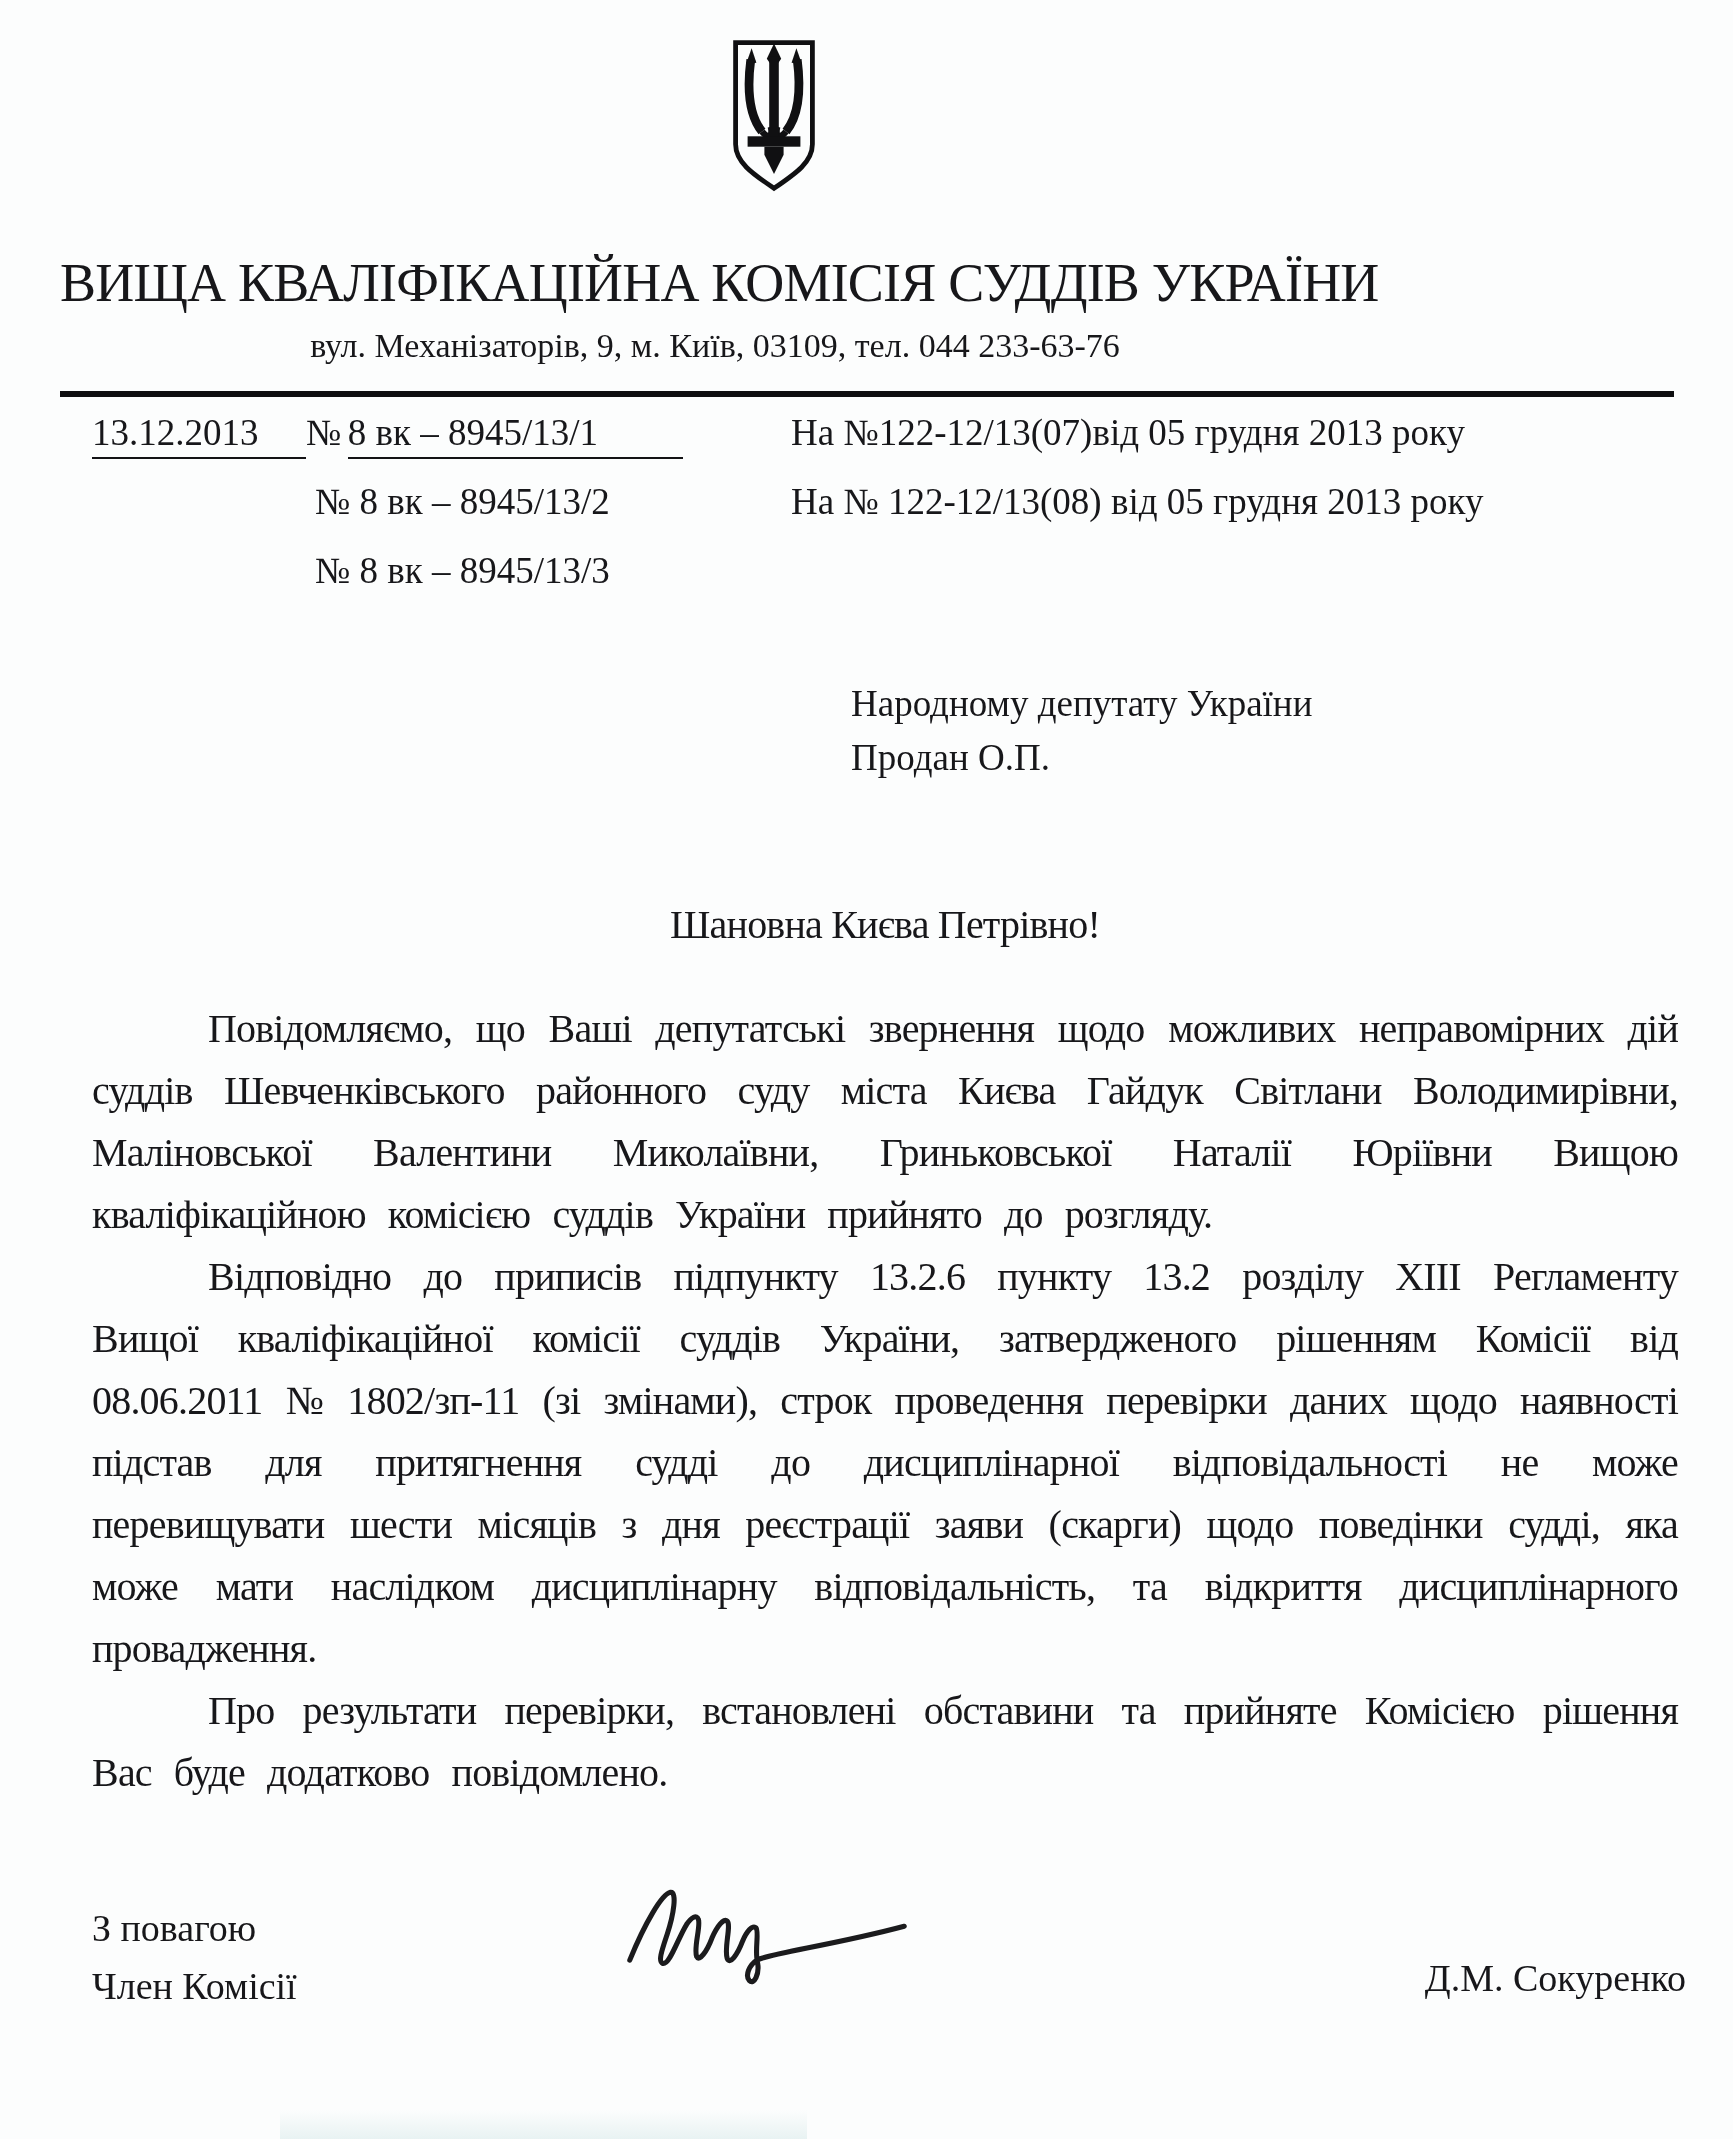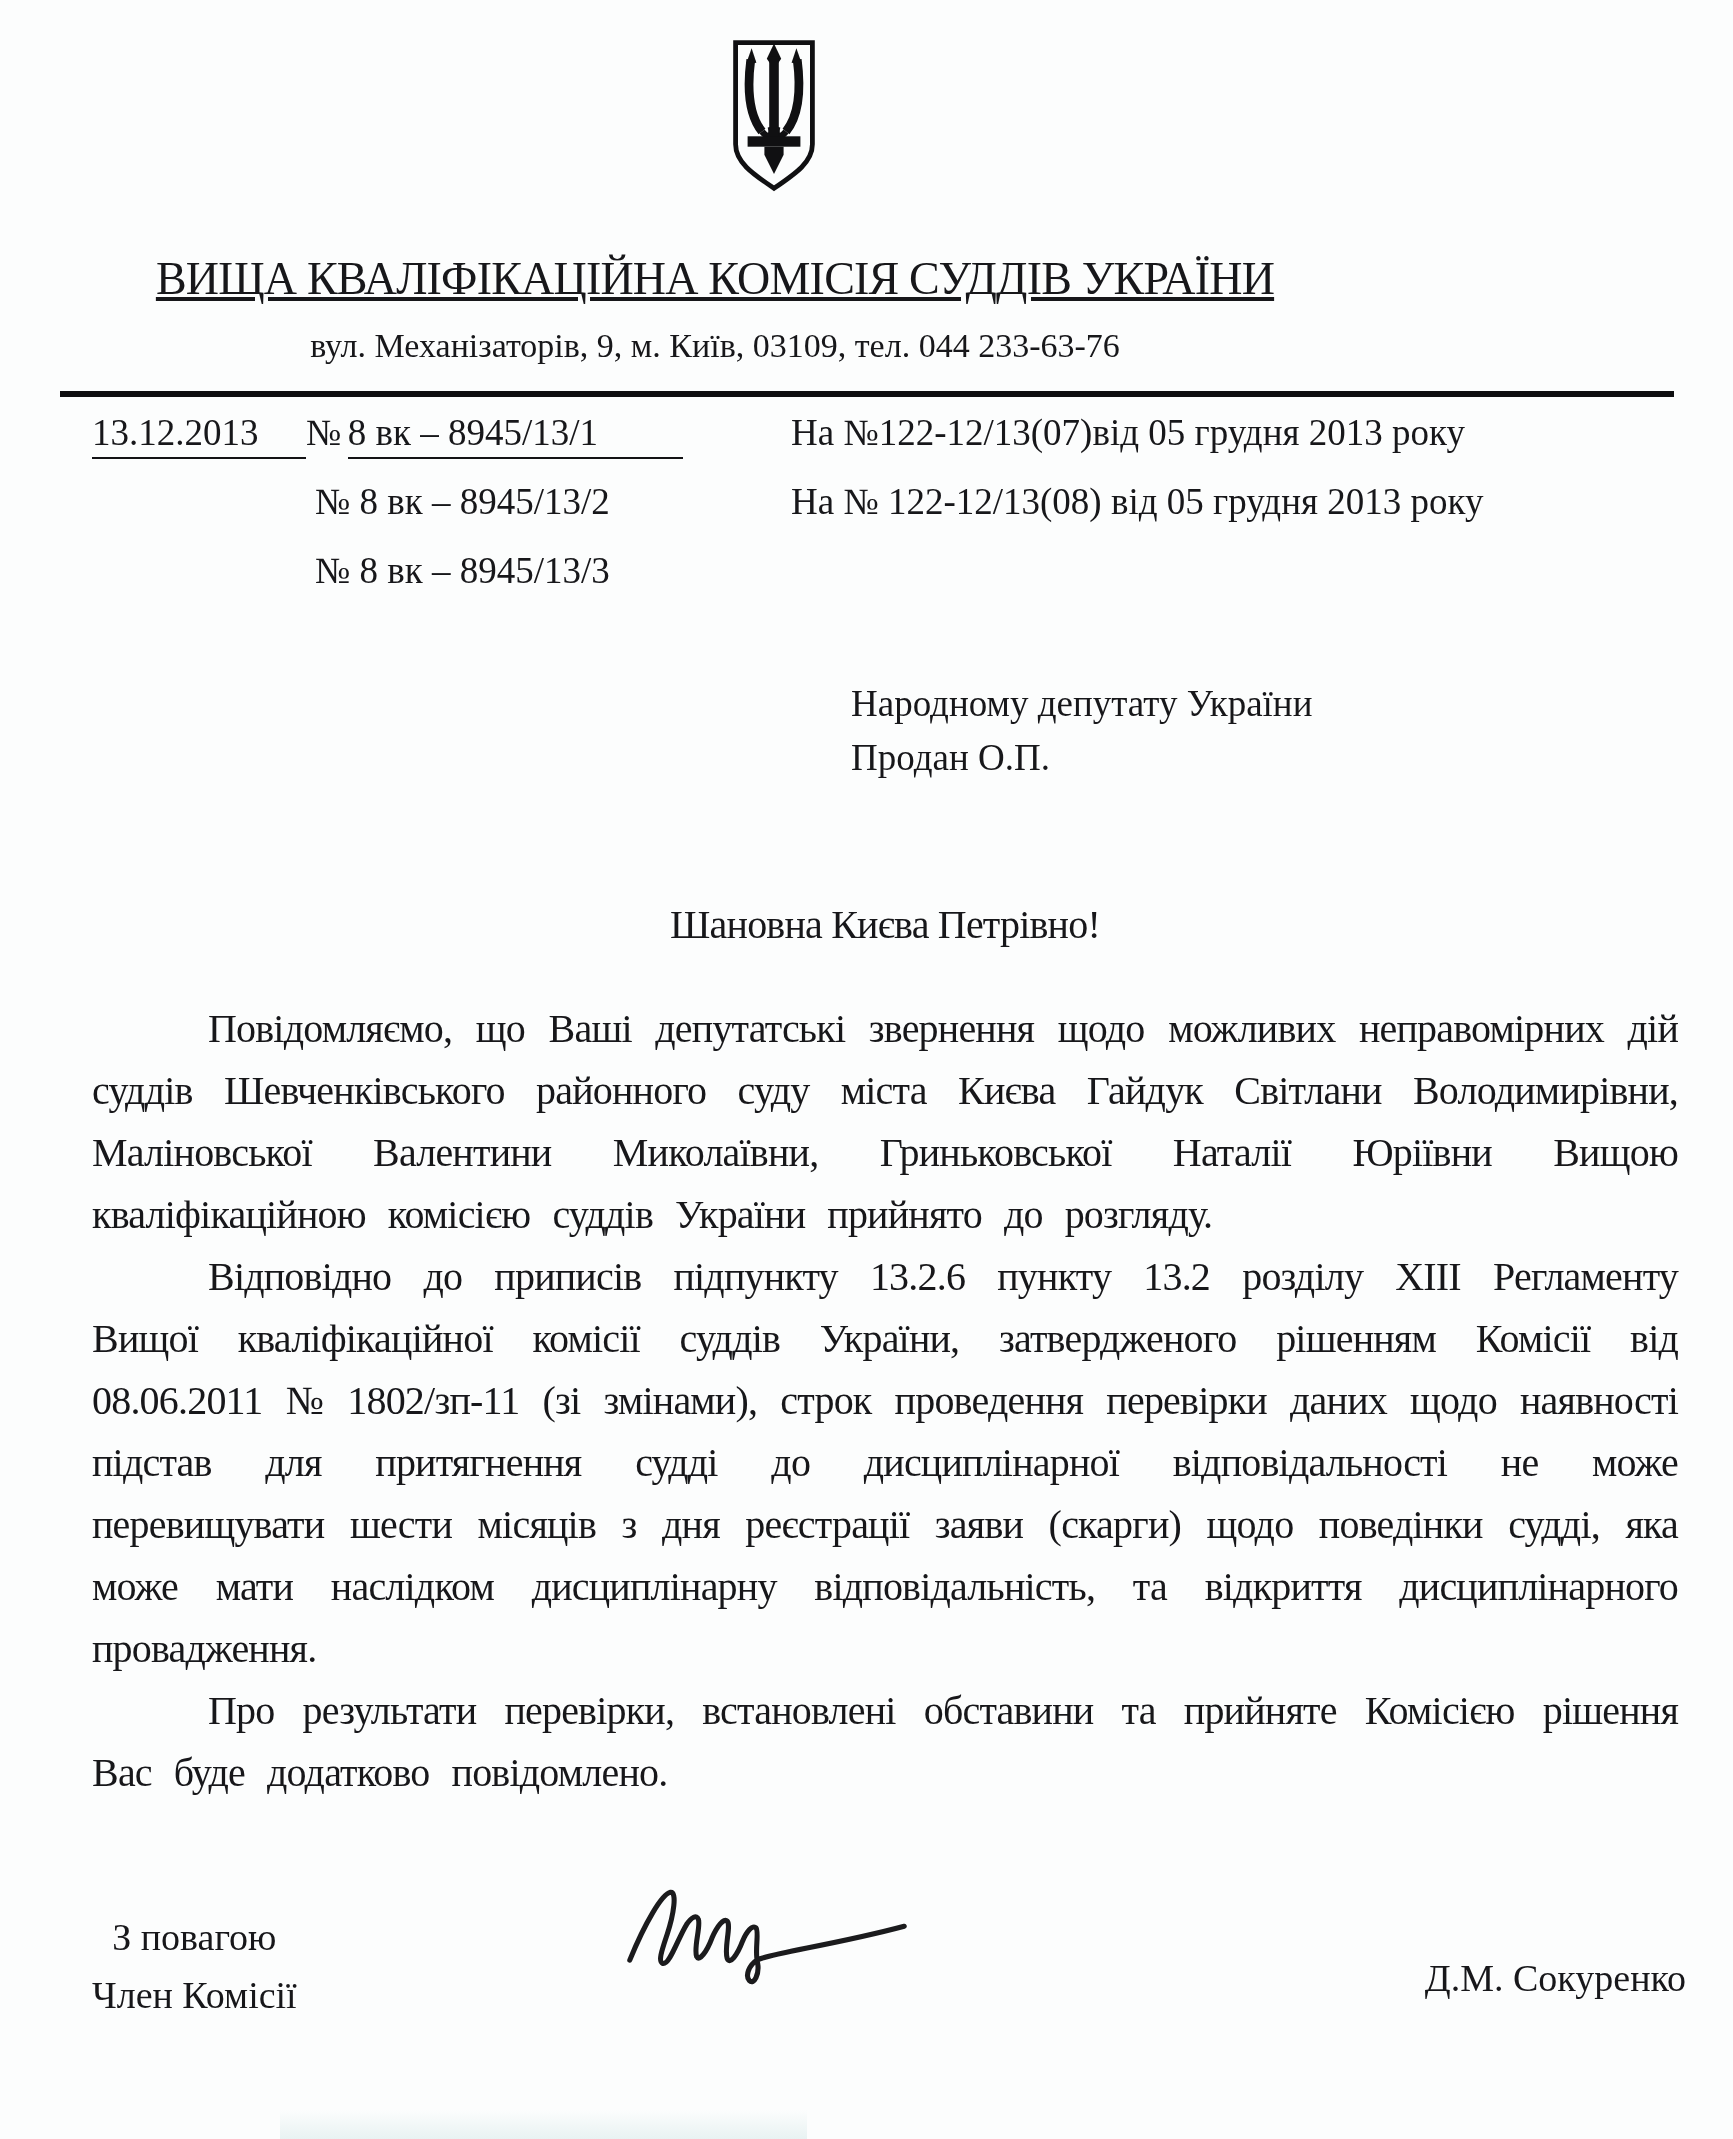--- a/index.html
+++ b/index.html
@@ -8,22 +8,22 @@
     width:1733px;height:2140px;
     background:#fcfdfd;
     font-family:"Liberation Serif","DejaVu Serif",serif;
     color:#17171a;
     overflow:hidden;
   }
   
   .emblem{position:absolute;left:730px;top:37px;width:88px;height:157px;}
   .org-title{
     position:absolute;top:252px;left:60px;width:1310px;
-    text-align:center;font-size:46px;letter-spacing:-0.8px;
-    white-space:nowrap;font-weight:400;text-decoration:underline;
+    text-align:center;font-size:54px;letter-spacing:-0.8px;
+    white-space:nowrap;font-weight:400;
   }
   .org-address{
     position:absolute;top:327px;left:60px;width:1310px;
     text-align:center;font-size:34px;white-space:nowrap;
   }
   .header-rule{
     position:absolute;top:391px;left:60px;width:1614px;height:5.6px;
     background:#0e0e10;
   }
   
@@ -57,21 +57,21 @@
   }
   .body-text p{
     margin:0;text-indent:116px;
     word-spacing:12.8px;letter-spacing:-0.8px;
   }
   
   .sig{
     position:absolute;top:1895px;left:92px;width:1594px;height:192px;
     font-size:38px;
   }
-  .sig-closing{position:absolute;left:0;top:13px;line-height:58px;text-align:center;}
+  .sig-closing{position:absolute;left:0;top:4px;line-height:58px;}
   .sig-mark{position:absolute;left:531px;top:-22.4px;width:288px;height:120px;}
   .sig-name{position:absolute;right:0;top:61px;white-space:nowrap;}
   
   .scan-smudge{
     position:absolute;left:280px;bottom:0;width:527px;height:30px;
     background:linear-gradient(180deg,rgba(234,244,244,0) 0%,rgba(228,240,240,.85) 100%);
   }
 </style>
 </head>
 <body>

